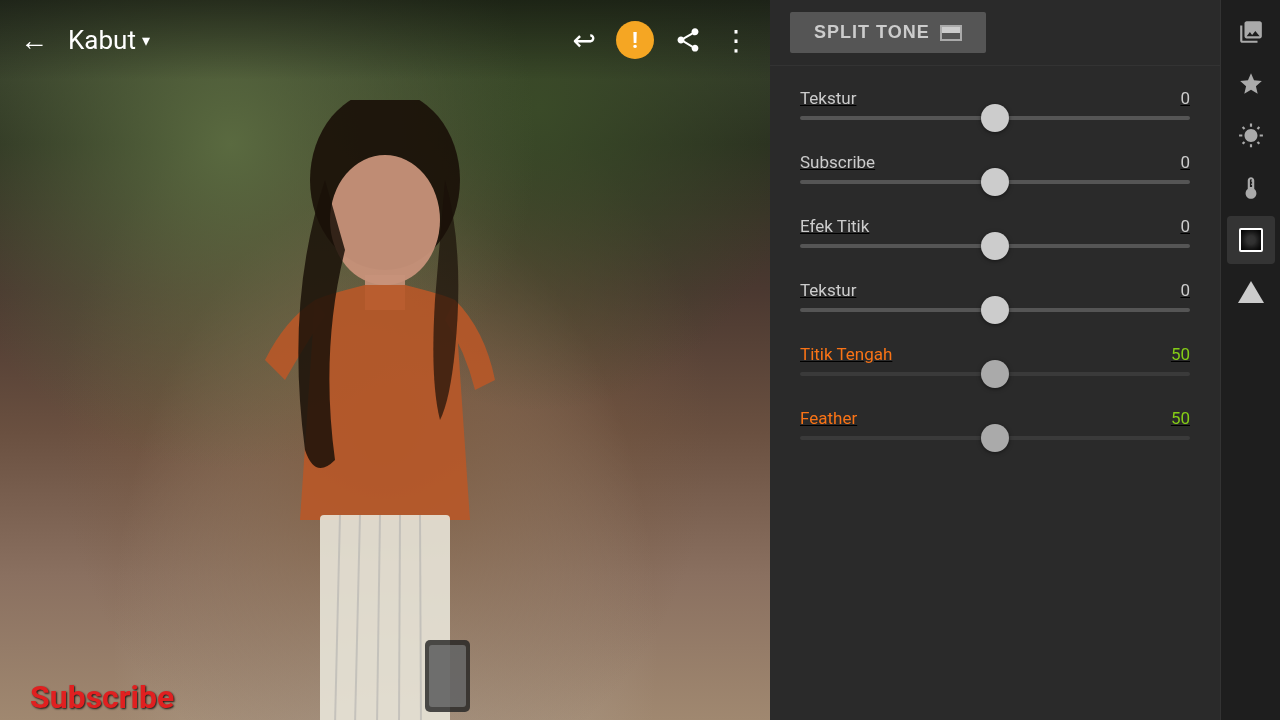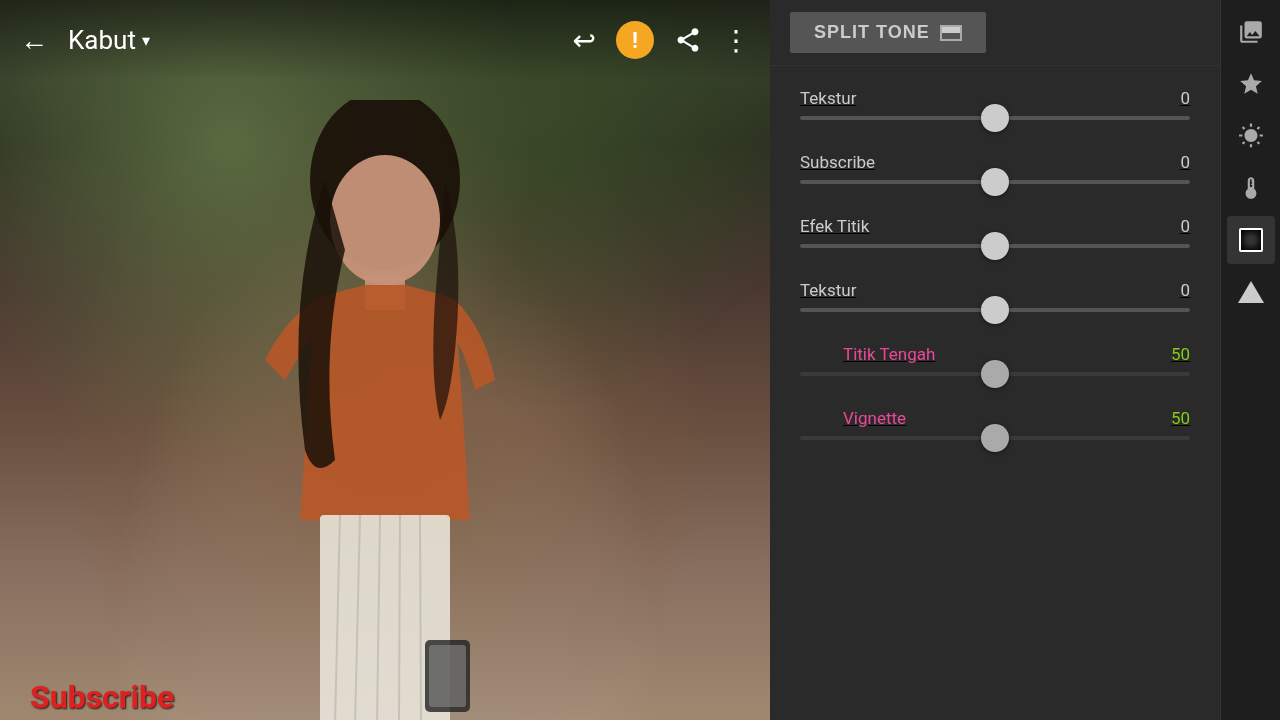--- a/index.html
+++ b/index.html
@@ -198,22 +198,21 @@
       background: #ccc;
       border-radius: 50%;
       top: 50%;
       transform: translate(-50%, -50%);
       cursor: pointer;
       box-shadow: 0 1px 4px rgba(0,0,0,0.5);
     }
 
     
     .slider-row.dimmed .slider-label {
-      color: #ec4899;
-      margin-left: 43px;
+      color: #f97316;
     }
     .slider-row.dimmed .slider-value {
       color: #84cc16;
     }
     .slider-row.dimmed .slider-track {
       background: #3a3a3a;
     }
     .slider-row.dimmed .slider-thumb {
       background: #aaa;
     }
@@ -386,21 +385,21 @@
           <span class="slider-label">Titik Tengah</span>
           <span class="slider-value">50</span>
         </div>
         <div class="slider-track">
           <div class="slider-thumb" style="left: 50%;"></div>
         </div>
       </div>
 
       <div class="slider-row dimmed" style="padding-bottom:0;">
         <div class="slider-label-row">
-          <span class="slider-label">Vignette</span>
+          <span class="slider-label">Feather</span>
           <span class="slider-value">50</span>
         </div>
         <div class="slider-track" style="margin-bottom:0;">
           <div class="slider-thumb" style="left: 50%;"></div>
         </div>
       </div>
 
     </div>
   </div>
 

